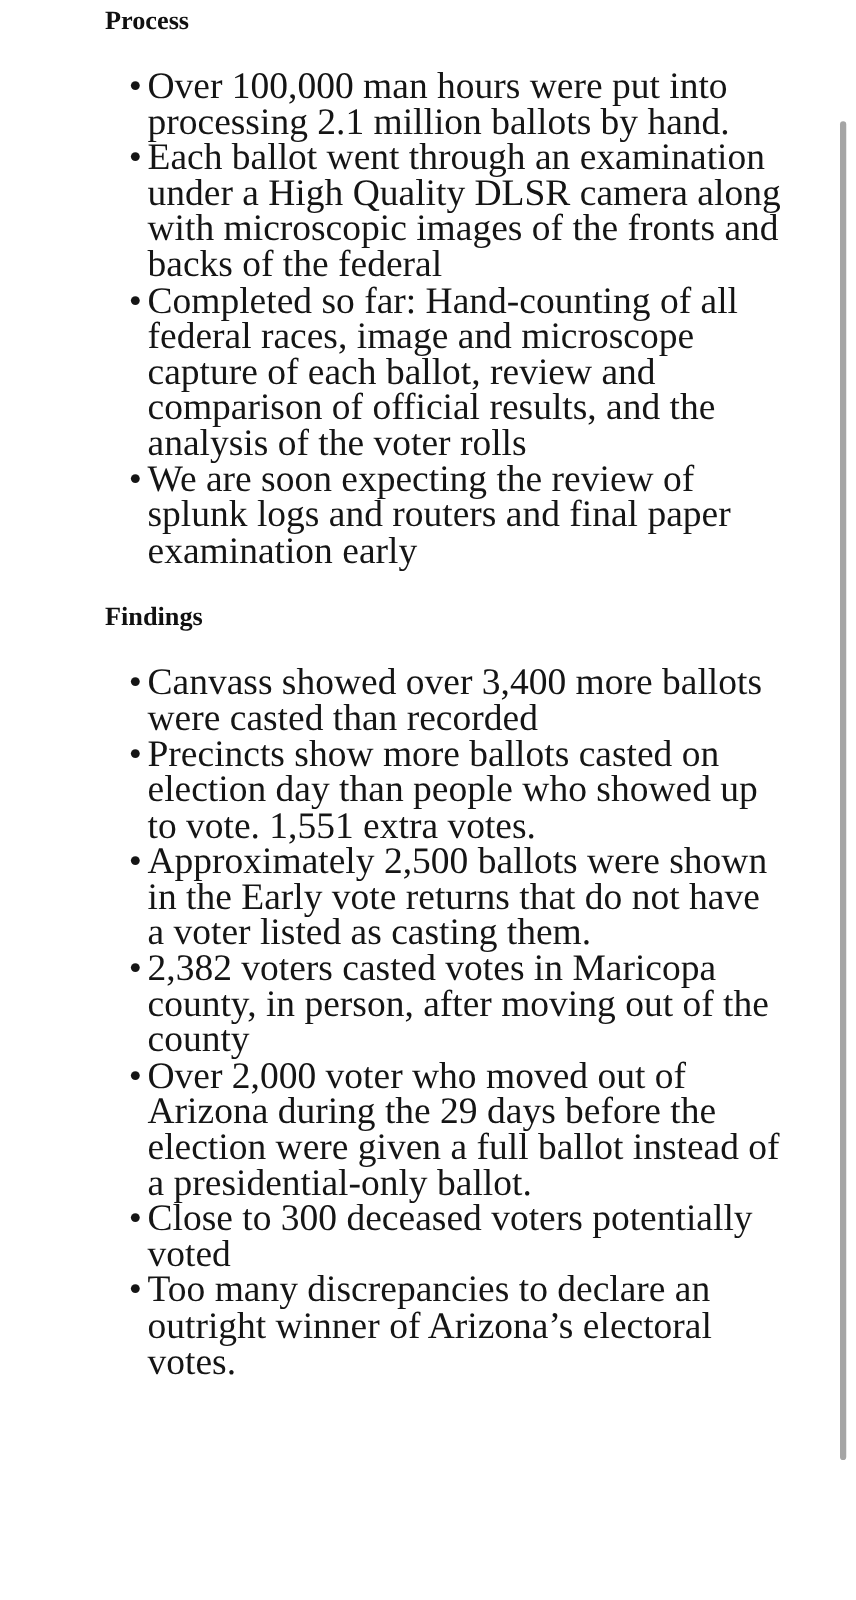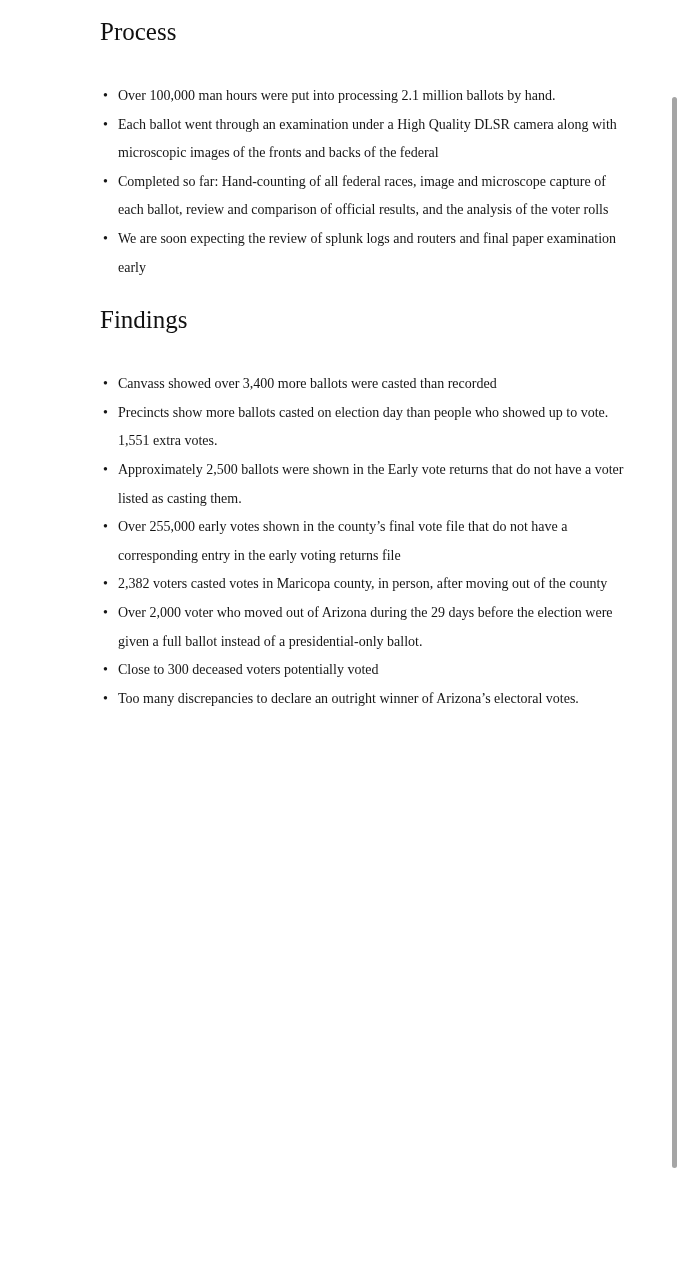--- a/index.html
+++ b/index.html
@@ -16,31 +16,31 @@
     color: #151515;
   }
   .doc {
     position: absolute;
     left: 84px;
     top: 2px;
     width: 542px;
   }
   section { margin: 0; }
   h2.heading {
-    font-size: 25px;
-    font-weight: normal;
+    font-size: 21px;
+    font-weight: bold;
     line-height: 28px;
-    margin: 16px;
+    margin: 0;
     color: #111111;
   }
   ul.bullets {
     list-style: none;
-    margin: 36px 0 24px 0;
+    margin: 25px 0 24px 0;
     padding: 0;
-    font-size: 14px;
+    font-size: 30px;
     line-height: 28.6px;
   }
   ul.bullets li {
     position: relative;
     padding-left: 34px;
   }
   ul.bullets li::before {
     content: "\2022";
     position: absolute;
     left: 19px;
@@ -73,21 +73,20 @@
         <li>Completed so far: Hand-counting of all federal races, image and microscope capture of each ballot, review and comparison of official results, and the analysis of the voter rolls</li>
         <li>We are soon expecting the review of splunk logs and routers and final paper examination early</li>
       </ul>
     </section>
     <section>
       <h2 class="heading">Findings</h2>
       <ul class="bullets">
         <li>Canvass showed over 3,400 more ballots were casted than recorded</li>
         <li>Precincts show more ballots casted on election day than people who showed up to vote. 1,551 extra votes.</li>
         <li>Approximately 2,500 ballots were shown in the Early vote returns that do not have a voter listed as casting them.</li>
-        <li>Over 255,000 early votes shown in the county’s final vote file that do not have a corresponding entry in the early voting returns file</li>
         <li>2,382 voters casted votes in Maricopa county, in person, after moving out of the county</li>
         <li>Over 2,000 voter who moved out of Arizona during the 29 days before the election were given a full ballot instead of a presidential-only ballot.</li>
         <li>Close to 300 deceased voters potentially voted</li>
         <li>Too many discrepancies to declare an outright winner of Arizona’s electoral votes.</li>
       </ul>
     </section>
   </div>
 
 <div class="scrollbar-thumb" id="scrollbar-thumb" style="background: rgb(165, 165, 165);"></div>
 

